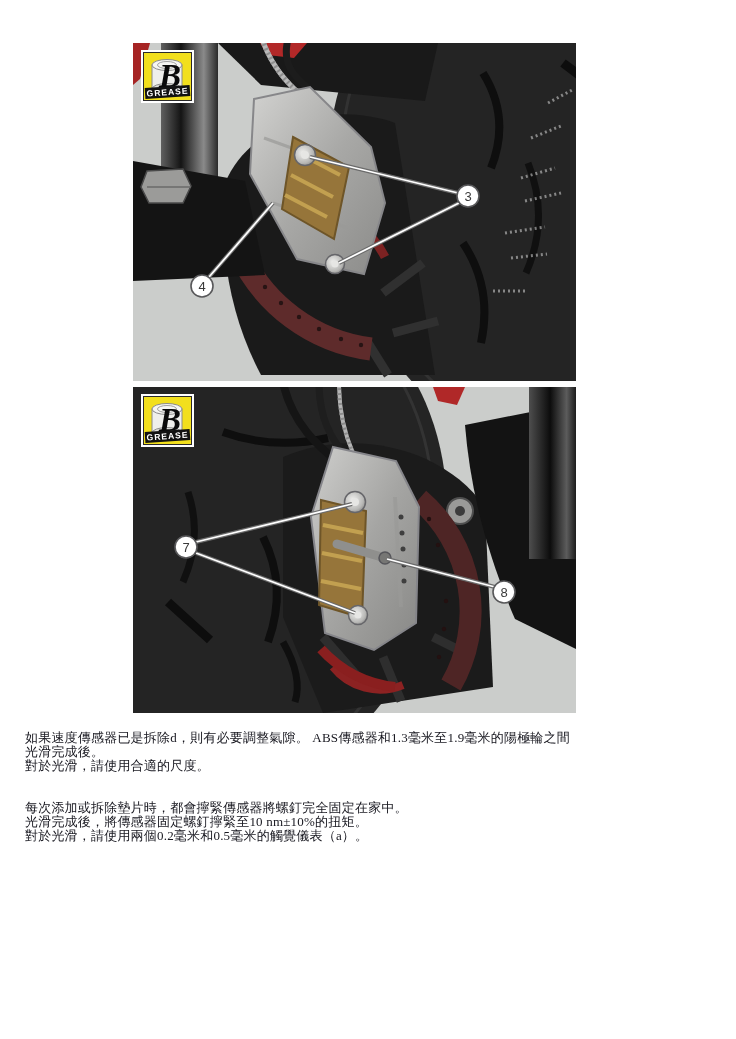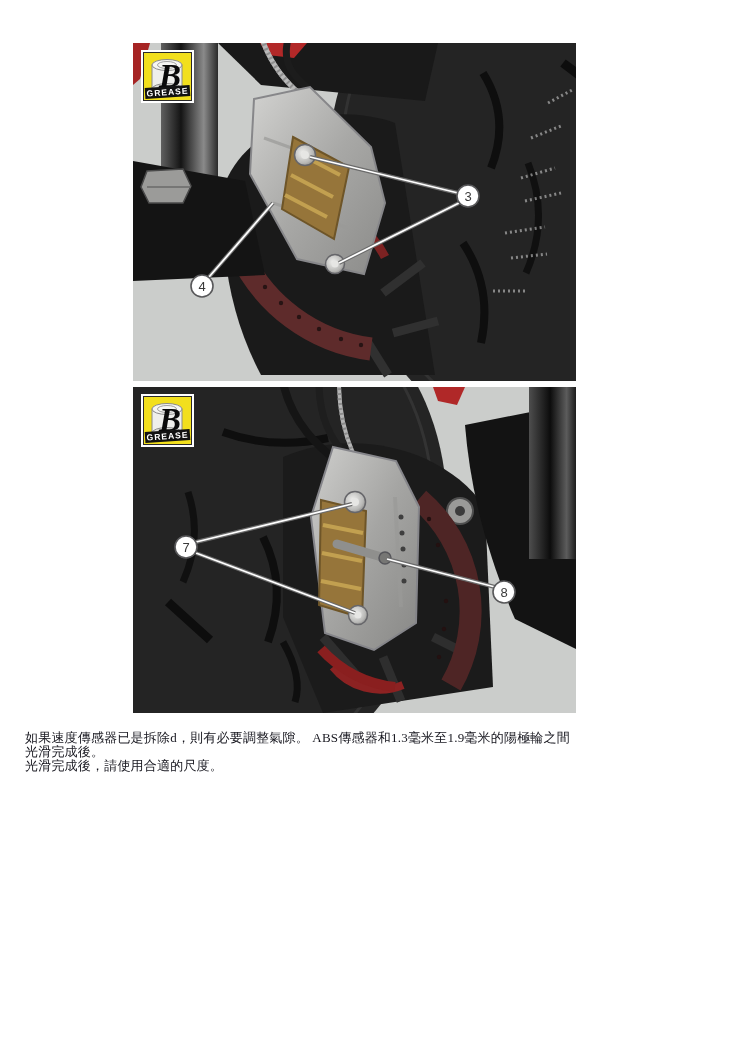--- a/index.html
+++ b/index.html
@@ -277,17 +277,22 @@
           <text x="26.5" y="45" font-size="8.5" font-weight="bold" letter-spacing="1" font-family="Liberation Sans, sans-serif" fill="#ffffff" text-anchor="middle">GREASE</text>
         </g>
       </g>
     </svg>
   </figure>
 
   <div class="bodytext">
     <p class="para-1">
       <span>如果速度傳感器已是拆除d，則有必要調整氣隙。 ABS傳感器和1.3毫米至1.9毫米的陽極輪之間</span><br>
       <span>光滑完成後。</span><br>
-      <span>光滑完成後，請使用合適的尺度。</span>
+      <span>對於光滑，請使用合適的尺度。</span>
+    </p>
+    <p class="para-2">
+      <span>每次添加或拆除墊片時，都會擰緊傳感器將螺釘完全固定在家中。</span><br>
+      <span>光滑完成後，將傳感器固定螺釘擰緊至10 nm±10%的扭矩。</span><br>
+      <span>對於光滑，請使用兩個0.2毫米和0.5毫米的觸覺儀表（a）。</span>
     </p>
   </div>
 
 </div>
 
 </body></html>

